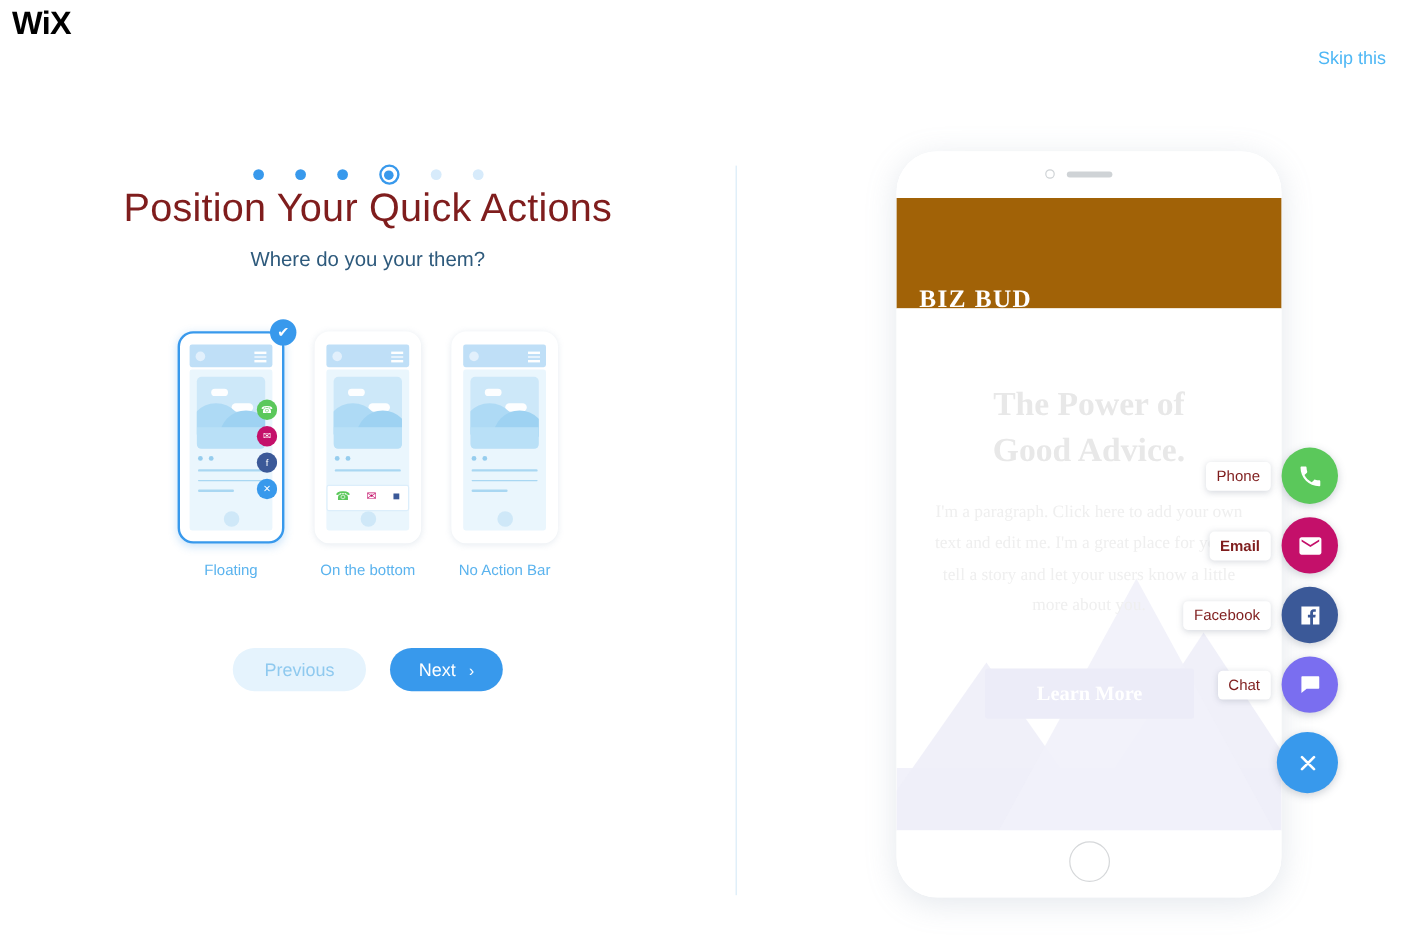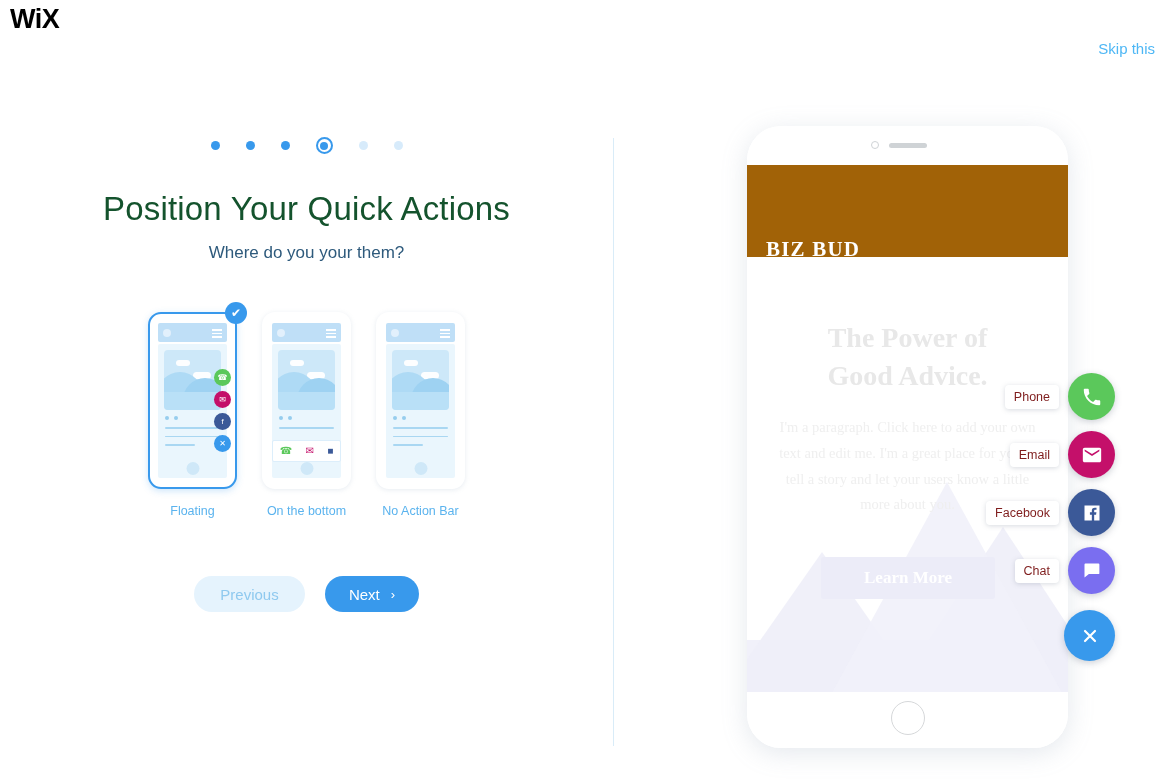--- a/index.html
+++ b/index.html
@@ -35,22 +35,21 @@
   .dot.active {
     width: 17px; height: 17px; border-radius: 50%;
     border: 2px solid #3899ec; background: transparent;
     display: flex; align-items: center; justify-content: center;
   }
   .dot.active::after {
     content: ""; width: 8px; height: 8px; border-radius: 50%; background: #3899ec;
   }
 
   .page-title {
-    margin-top: 36px;
-    font-size: 33px; font-weight: normal; color: #14532d; letter-spacing: 0.2px;
+    font-size: 33px; font-weight: normal; color: #7f1d1d; letter-spacing: 0.2px;
   }
   .page-subtitle {
     margin-top: 15px; font-size: 17px; color: #2e5a7c;
   }
 
   
   .options { display: flex; gap: 0; margin-top: 49px; }
   .option { width: 114px; display: flex; flex-direction: column; align-items: center; position: relative; }
   .option-frame {
     position: relative;
@@ -399,21 +398,21 @@
 
       <div class="qa-row" style="top:0px; right:0;">
         <span class="qa-tip">Phone</span>
         <span class="qa-fab" style="background:#5bc85b">
           <svg width="22" height="22" viewBox="0 0 24 24" fill="#fff">
               <path d="M6.6 10.8c1.4 2.8 3.8 5.1 6.6 6.6l2.2-2.2c.3-.3.7-.4 1-.2 1.1.4 2.4.6 3.6.6.6 0 1 .4 1 1V20c0 .6-.4 1-1 1C10.6 21 3 13.4 3 4c0-.6.4-1 1-1h3.5c.6 0 1 .4 1 1 0 1.3.2 2.5.6 3.6.1.4 0 .7-.2 1l-2.3 2.2z"></path>
             </svg>
         </span>
       </div>
 
-      <div class="qa-row" style="top:58px; right:0;">
+      <div class="qa-row" style="top:58px; right:0;font-weight:bold;">
         <span class="qa-tip">Email</span>
         <span class="qa-fab" style="background:#c4106a">
           <svg width="22" height="22" viewBox="0 0 24 24" fill="#fff">
               <path d="M20 4H4c-1.1 0-2 .9-2 2v12c0 1.1.9 2 2 2h16c1.1 0 2-.9 2-2V6c0-1.1-.9-2-2-2zm0 4l-8 5-8-5V6l8 5 8-5v2z"></path>
             </svg>
         </span>
       </div>
 
       <div class="qa-row" style="top:116px; right:0;">
         <span class="qa-tip">Facebook</span>

